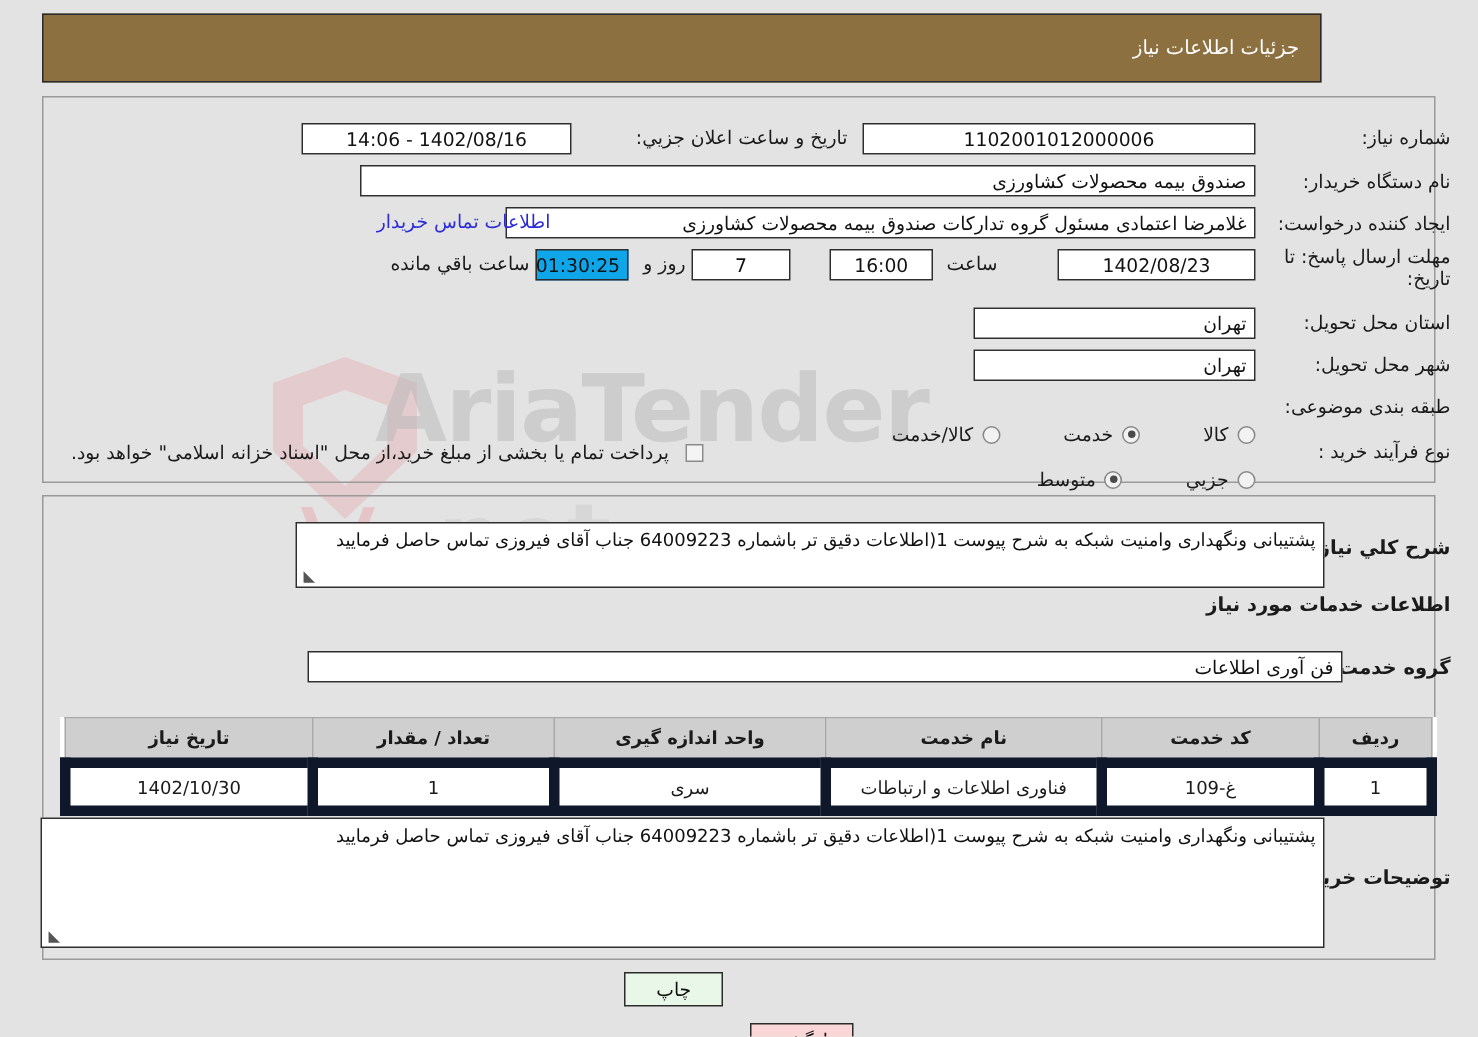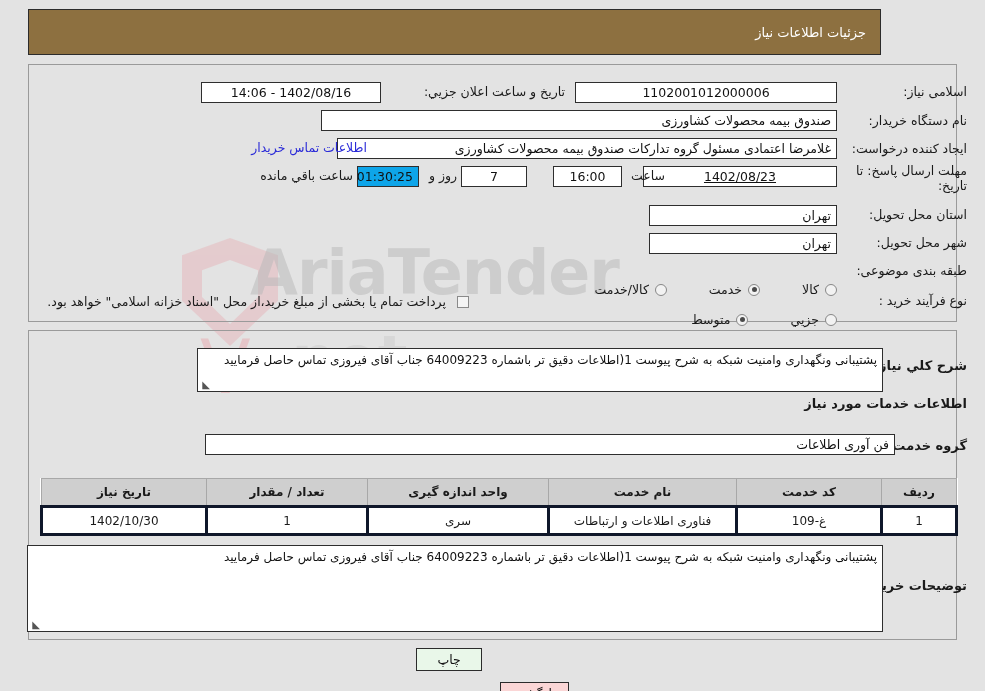--- a/index.html
+++ b/index.html
@@ -262,21 +262,21 @@
     font-size: 12px;
     font-weight: bold;
     color: #1a1a1a;
     height: 26px;
     padding: 0 16px;
     text-align: center;
     white-space: nowrap;
   }
   table.grid td {
     background: #ffffff;
-    border: 3px solid #0f172a;
+    border: 7px solid #0f172a;
     font-size: 12px;
     color: #1a1a1a;
     height: 25px;
     padding: 0 2px;
     text-align: center;
     white-space: nowrap;
   }
 
   
   .btnbar {
@@ -313,42 +313,42 @@
   <div class="wm-text">AriaTender</div>
   <div class="wm-text2">.net</div>
 </div>
 
 <div class="page-header">
   <span class="title">جزئیات اطلاعات نیاز</span>
 </div>
 
 <div class="panel" id="panel-top"></div>
 
-<div class="lbl-col" style="top:84px;">اسلامی نیاز:</div>
+<div class="lbl-col" style="top:84px;">شماره نیاز:</div>
 <div class="lbl-col" style="top:113px;">نام دستگاه خریدار:</div>
 <div class="lbl-col" style="top:141px;">ایجاد کننده درخواست:</div>
 <div class="lbl-col" style="top:163px;">مهلت ارسال پاسخ: تا تاریخ:</div>
 <div class="lbl-col" style="top:207px;">استان محل تحویل:</div>
 <div class="lbl-col" style="top:235px;">شهر محل تحویل:</div>
 <div class="lbl-col" style="top:263px;">طبقه بندی موضوعی:</div>
 <div class="lbl-col" style="top:293px;">نوع فرآیند خرید :</div>
 
 <div class="fbox" style="position:absolute; right:148px; top:82px; width:262px; z-index:20;">1102001012000006</div>
 
 <div class="flabel" style="position:absolute; right:420px; top:84px; z-index:20;">تاریخ و ساعت اعلان جزیي:</div>
 
 <div class="fbox" style="position:absolute; right:604px; top:82px; width:180px; z-index:20;">1402/08/16 - 14:06</div>
 
-<div class="fbox rt" style="position:absolute; right:148px; top:110px; width:516px; z-index:20;">صندوق بیمه محصولات کشاورزی</div>
+<div class="fbox rt" style="position:absolute; right:148px; top:110px; width:597px; z-index:20;">صندوق بیمه محصولات کشاورزی</div>
 
 <div class="fbox rt" style="position:absolute; right:148px; top:138px; width:500px; z-index:20;">غلامرضا اعتمادی مسئول گروه تدارکات صندوق بیمه محصولات کشاورزی</div>
 
 <div class="link" style="position:absolute; right:618px; top:140px; z-index:20;">اطلاعات تماس خریدار</div>
 
-<div class="fbox" style="position:absolute; right:148px; top:166px; width:194px; z-index:20;text-decoration:underline;">1402/08/23</div>
+<div class="fbox" style="position:absolute; right:148px; top:166px; width:132px; z-index:20;">1402/08/23</div>
 
 <div class="flabel" style="position:absolute; right:320px; top:168px; z-index:20;">ساعت</div>
 
 <div class="fbox" style="position:absolute; right:363px; top:166px; width:69px; z-index:20;">16:00</div>
 
 <div class="fbox" style="position:absolute; right:458px; top:166px; width:66px; z-index:20;">7</div>
 
 <div class="flabel" style="position:absolute; right:528px; top:168px; z-index:20;">روز و</div>
 
 <div class="fbox yellow" style="position:absolute; right:566px; top:166px; width:62px; z-index:20;">01:30:25</div>

